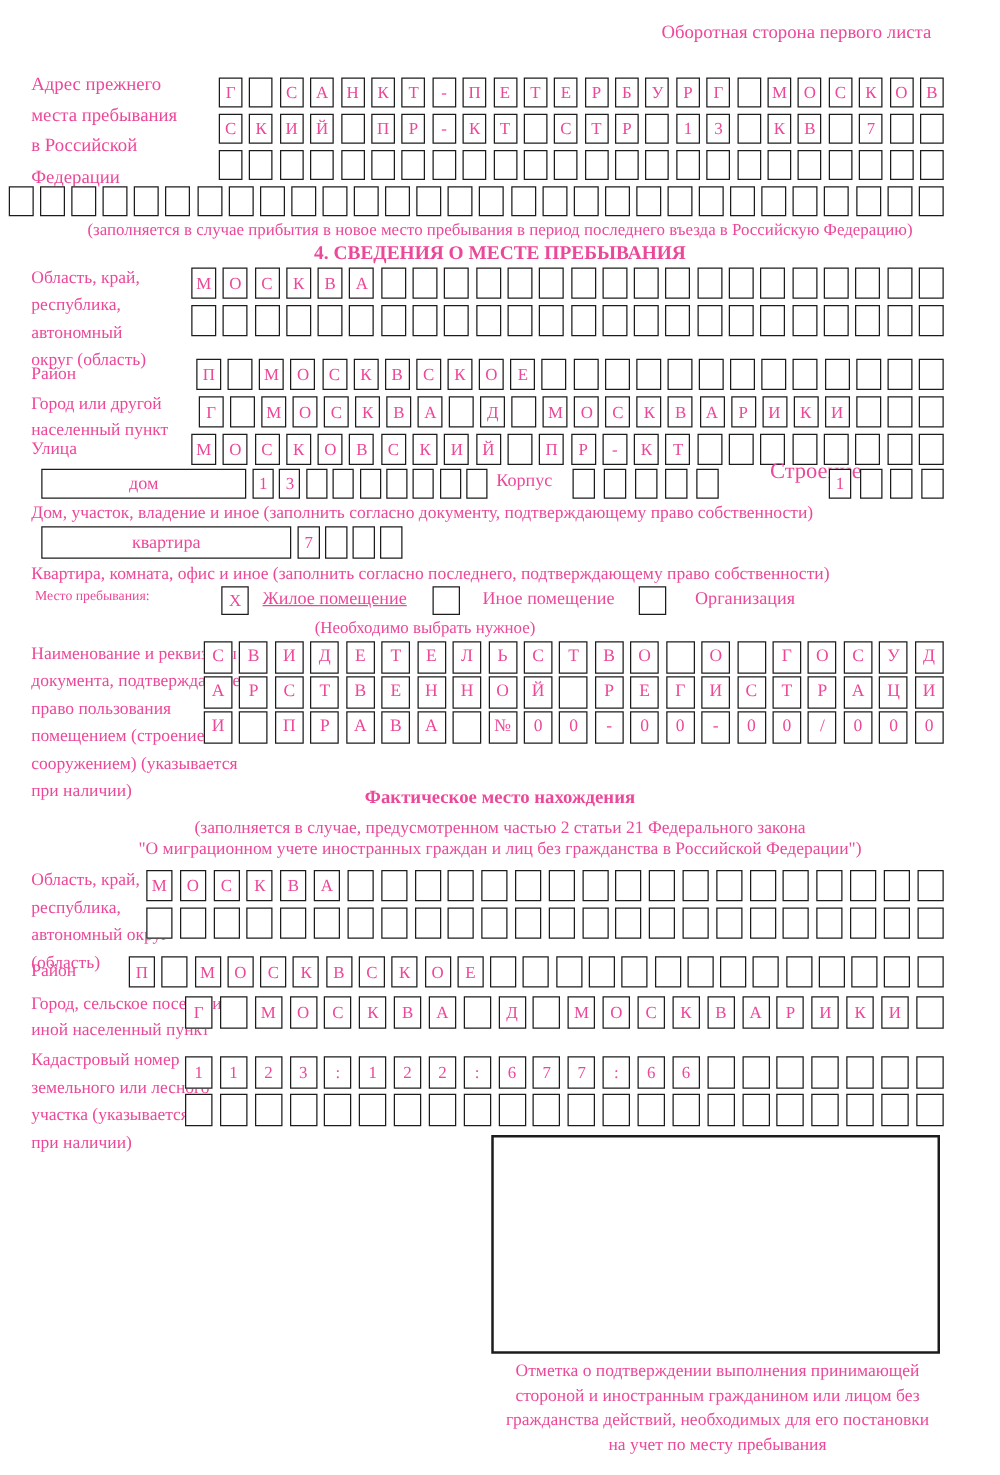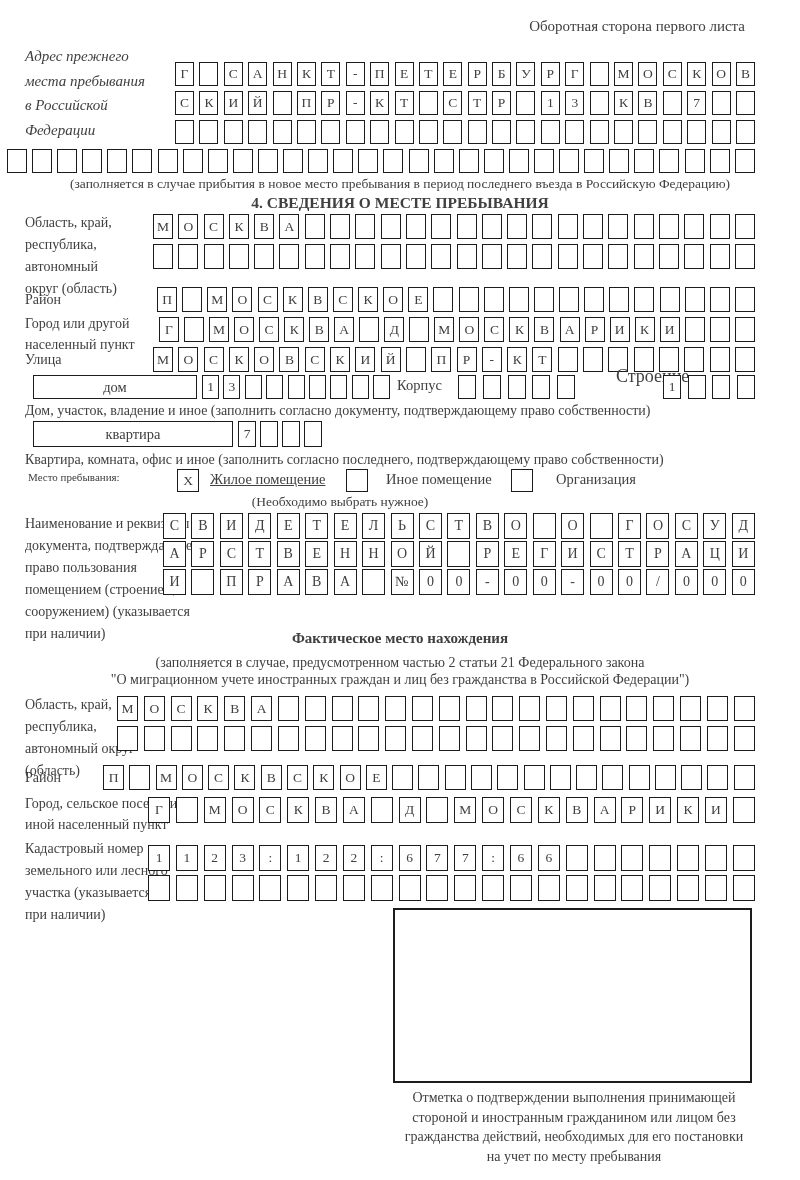--- a/index.html
+++ b/index.html
@@ -1,21 +1,21 @@
 <!DOCTYPE html>
 <html><head>
 <meta charset="utf-8">
 <style>
   html,body{margin:0;padding:0;background:#ffffff;}
   .page{
     position:relative;
     width:800px;height:1180px;
     background:#ffffff;
     font-family:"Liberation Serif","DejaVu Serif",serif;
-    color:#404040;
+    color:#ec4899;
     overflow:hidden;
   }
   .abs{position:absolute;}
   .lbl{position:absolute;font-size:14px;line-height:22px;white-space:pre-line;}
   .lbl-lg{position:absolute;font-size:15px;line-height:24.5px;white-space:pre-line;}
   .caption{position:absolute;font-size:14px;}
   .center{position:absolute;left:0;width:800px;text-align:center;}
   .bold{font-weight:bold;}
   .grid{position:absolute;display:flex;justify-content:space-between;}
   .cell{
@@ -41,21 +41,21 @@
   }
   .prewrap{white-space:pre-line;}
 </style>
 </head>
 <body>
 
 <div class="page">
 
   <div class="abs" style="left:0;top:18px;width:745px;text-align:right;font-size:15px;">Оборотная сторона первого листа</div>
 
-  <div class="lbl-lg" style="left:25px;top:44px;font-style:italic;">Адрес прежнего
+  <div class="lbl-lg" style="left:25px;top:56px;">Адрес прежнего
 места пребывания
 в Российской
 Федерации</div>
   <div class="grid ch24" style="left:175px;top:62px;width:580px;">
       <span class="cell">Г</span>
       <span class="cell"></span>
       <span class="cell">С</span>
       <span class="cell">А</span>
       <span class="cell">Н</span>
       <span class="cell">К</span>

